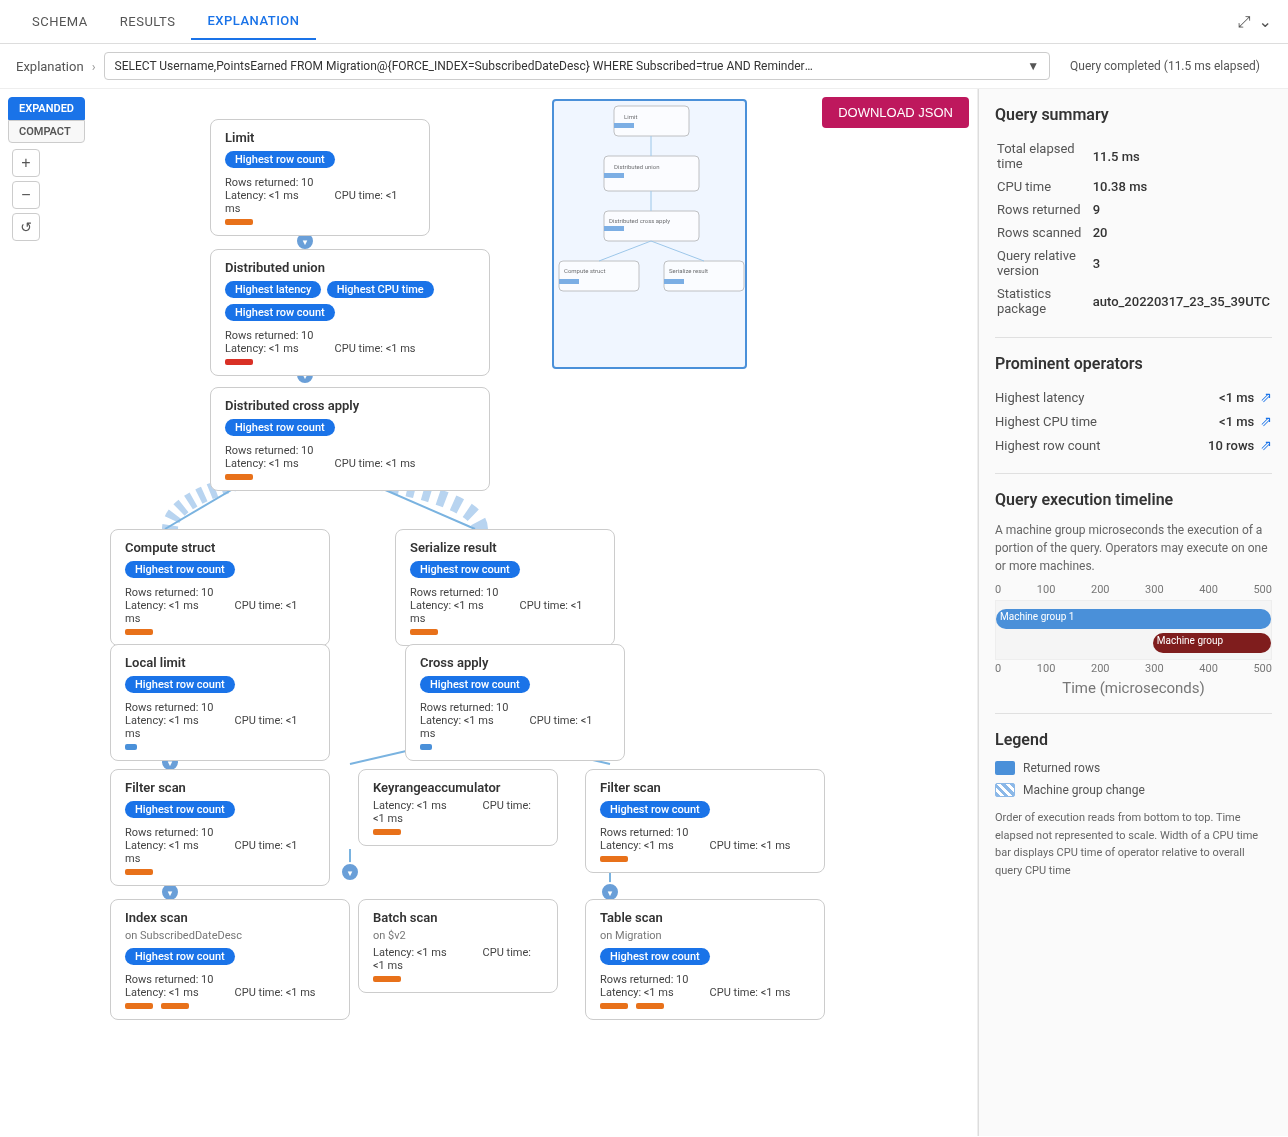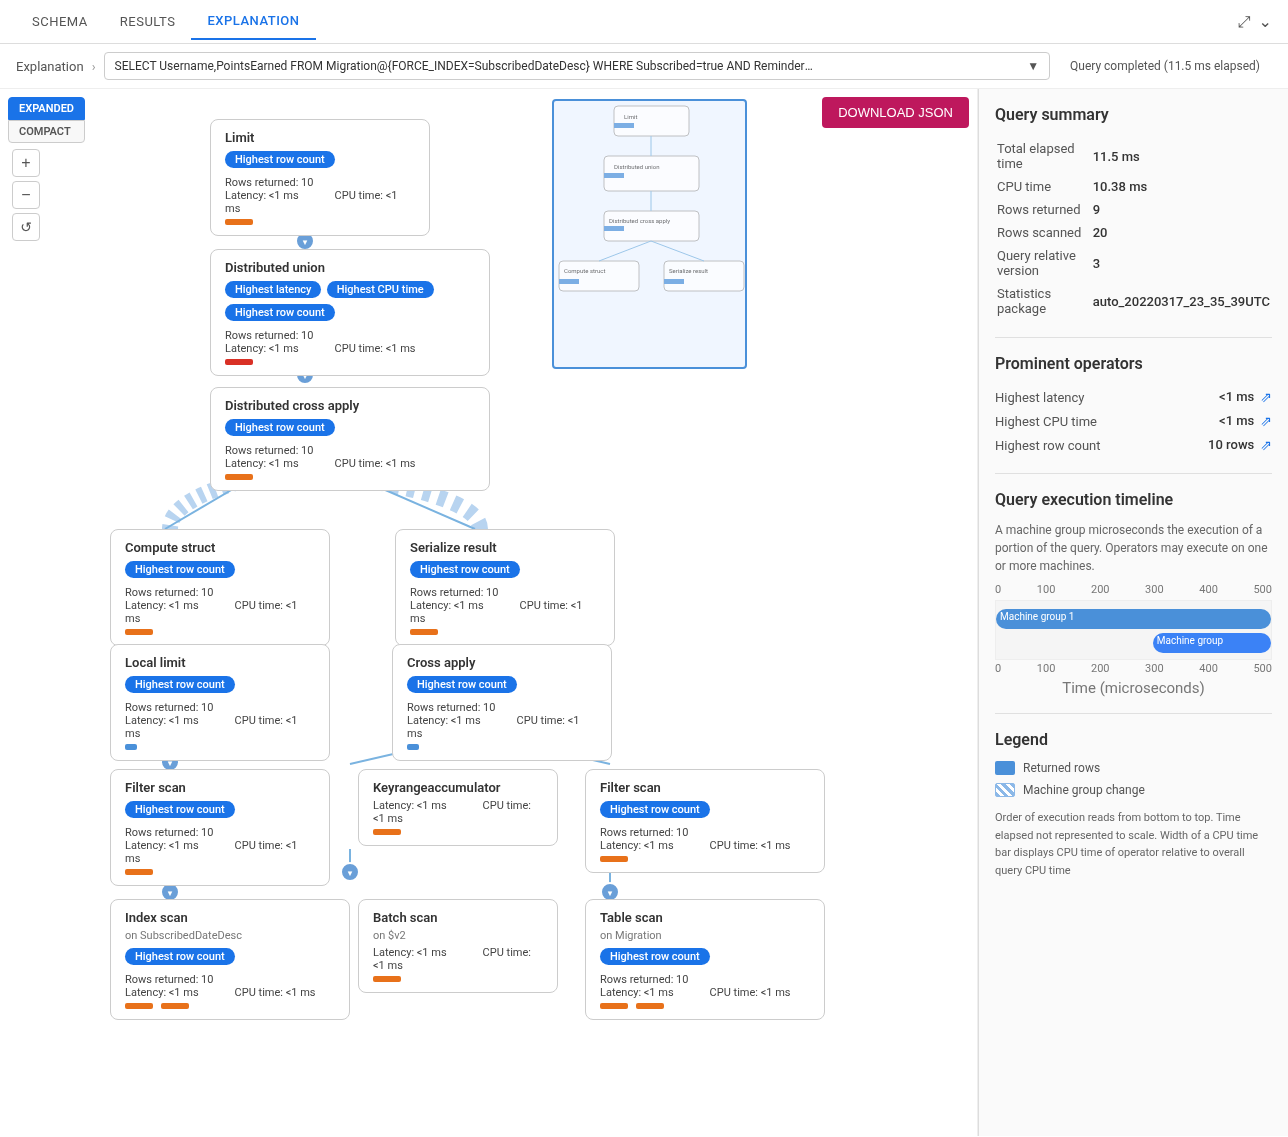--- a/index.html
+++ b/index.html
@@ -66,31 +66,31 @@
     .right-panel h2 { font-size: 16px; font-weight: 600; color: #333; margin-bottom: 12px; }
     .summary-table { width: 100%; font-size: 13px; margin-bottom: 16px; }
     .summary-table tr td { padding: 3px 0; }
     .summary-table tr td:first-child { color: #555; width: 160px; }
     .summary-table tr td:last-child { color: #333; font-weight: 500; }
 
     .section-divider { border: none; border-top: 1px solid #e0e0e0; margin: 16px 0; }
 
     .prominent-row { display: flex; align-items: center; justify-content: space-between; padding: 4px 0; font-size: 13px; }
     .prominent-row .label { color: #555; }
-    .prominent-row .value { display: flex; gap: 6px; color: #333; font-weight: 500; }
+    .prominent-row .value { display: flex; align-items: center; gap: 6px; color: #333; font-weight: 500; }
     .link-icon { color: #1a73e8; font-size: 14px; cursor: pointer; }
 
     
     .timeline-section { margin-top: 8px; }
     .timeline-desc { font-size: 12px; color: #666; margin-bottom: 8px; line-height: 1.5; }
     .timeline-axis { display: flex; justify-content: space-between; font-size: 11px; color: #777; margin-bottom: 4px; }
     .timeline-bars { background: #f5f5f5; height: 60px; position: relative; margin-bottom: 2px; border: 1px solid #eee; }
     .timeline-bar { position: absolute; height: 20px; border-radius: 10px; }
     .timeline-bar.mg1 { background: #4a90d9; top: 8px; left: 0; width: 100%; }
-    .timeline-bar.mg2 { background: #3b82f6; top: 32px; left: 57%; width: 43%; }
+    .timeline-bar.mg2 { background: #7f1d1d; top: 32px; left: 57%; width: 43%; }
     .timeline-bar-label { position: absolute; font-size: 10px; color: #fff; padding: 2px 4px; white-space: nowrap; }
 
     
     .legend-section { margin-top: 12px; }
     .legend-item { display: flex; align-items: flex-start; gap: 8px; margin-bottom: 8px; font-size: 12px; color: #555; }
     .legend-box { width: 20px; height: 14px; border-radius: 2px; }
     .legend-box.returned { background: #4a90d9; }
     .legend-box.machine { background: repeating-linear-gradient(45deg, #8bb8e8 0px, #8bb8e8 3px, #fff 3px, #fff 6px); border: 1px solid #8bb8e8; }
 
     .footer-note { font-size: 11px; color: #666; margin-top: 12px; line-height: 1.6; }
@@ -280,21 +280,21 @@
         <span class="badge">Highest row count</span>
         <div class="metrics">
           <div>Rows returned: 10</div>
           <div><span>Latency: &lt;1 ms</span><span style="margin-left:20px;">CPU time: &lt;1 ms</span></div>
         </div>
         <div class="bar-row">
           <div class="bar blue"></div>
         </div>
       </div>
 
-      <div class="op-node" style="left:282px; top:535px; width:220px;">
+      <div class="op-node" style="left:295px; top:535px; width:220px;">
         <div class="title">Cross apply</div>
         <span class="badge">Highest row count</span>
         <div class="metrics">
           <div>Rows returned: 10</div>
           <div><span>Latency: &lt;1 ms</span><span style="margin-left:20px;">CPU time: &lt;1 ms</span></div>
         </div>
         <div class="bar-row">
           <div class="bar blue"></div>
         </div>
       </div>

